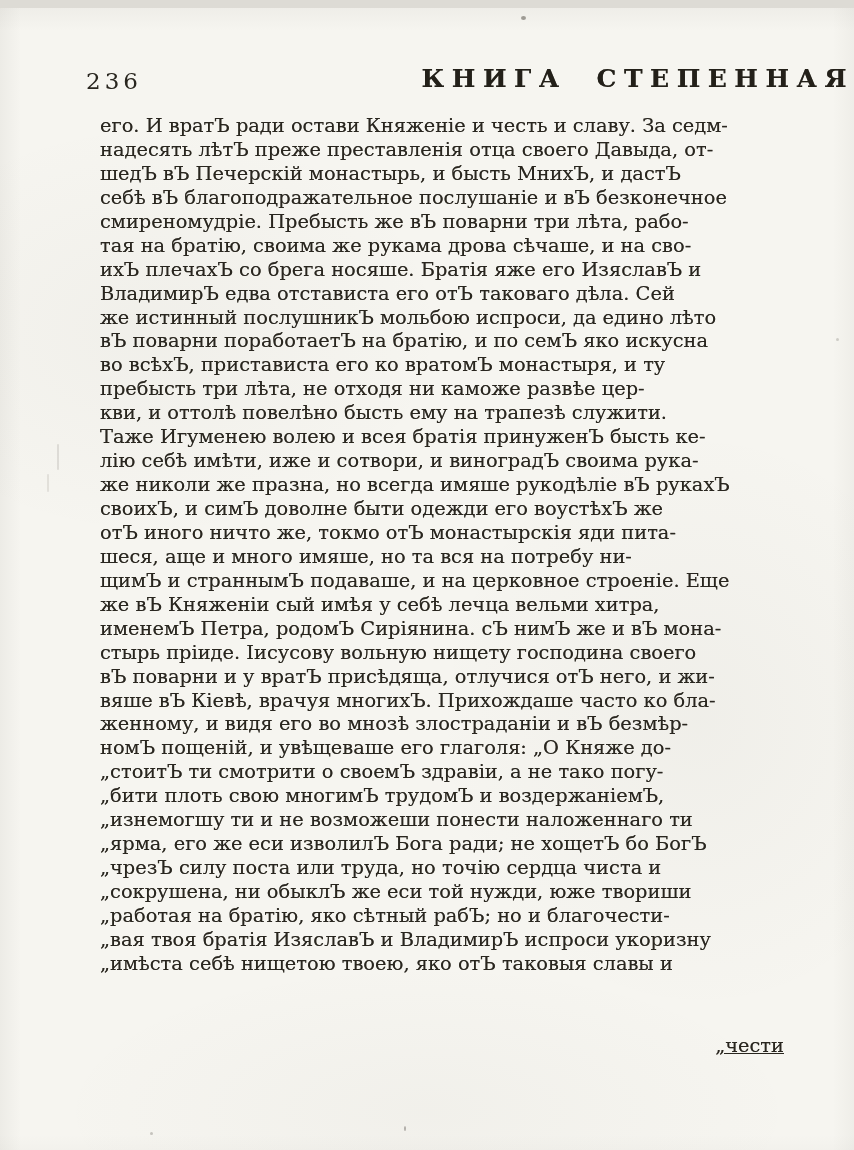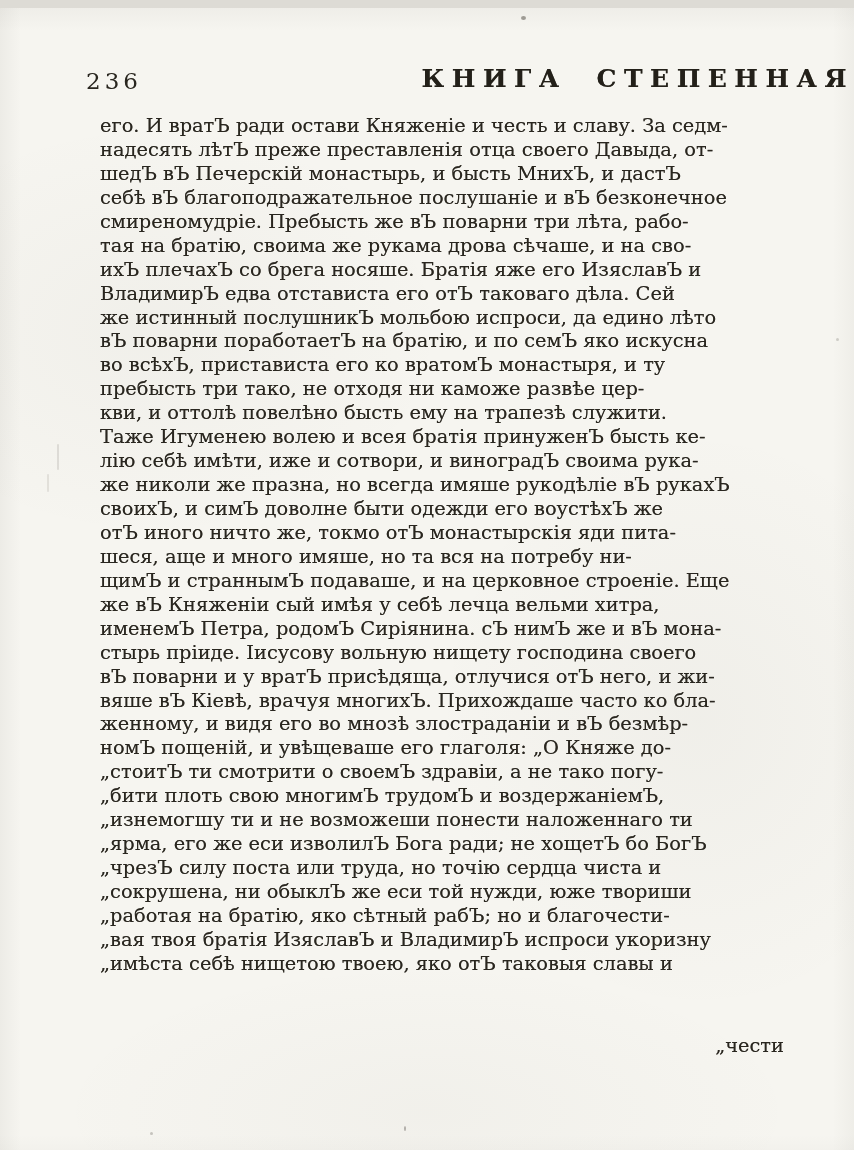--- a/index.html
+++ b/index.html
@@ -79,20 +79,21 @@
     width: 100%;
   }
   .catchword-row {
     position: absolute;
     top: 1026px;
     right: 70px;
     font-size: 19.4px;
     line-height: 24px;
     color: var(--ink);
     text-shadow: 0 0 0.5px rgba(41,38,31,0.55);
+    text-decoration: underline;
   }
   .speck {
     position: absolute;
     background: rgba(55,50,42,0.45);
     border-radius: 50%;
   }
   .speck.s1 { left: 521px; top: 8px;  width: 5px; height: 4px; }
   .speck.s2 { left: 57px;  top: 436px; width: 2px; height: 26px; border-radius: 2px; background: rgba(55,50,42,0.12); }
   .speck.s3 { left: 47px;  top: 466px; width: 2px; height: 18px; border-radius: 2px; background: rgba(55,50,42,0.10); }
   .speck.s4 { left: 404px; top: 1118px; width: 2px; height: 5px; background: rgba(55,50,42,0.35); }
@@ -114,21 +115,21 @@
       <div class="text-line">надесять лѣтЪ преже преставленія отца своего Давыда, от-</div>
       <div class="text-line">шедЪ вЪ Печерскій монастырь, и бысть МнихЪ, и дастЪ</div>
       <div class="text-line">себѣ вЪ благоподражательное послушаніе и вЪ безконечное</div>
       <div class="text-line">смиреномудріе.  Пребысть же вЪ поварни три лѣта, рабо-</div>
       <div class="text-line">тая на братію, своима же рукама дрова сѣчаше, и на сво-</div>
       <div class="text-line">ихЪ плечахЪ со брега носяше.  Братія яже его ИзяславЪ и</div>
       <div class="text-line">ВладимирЪ едва отстависта его отЪ таковаго дѣла.  Сей</div>
       <div class="text-line">же истинный послушникЪ мольбою  испроси, да едино лѣто</div>
       <div class="text-line">вЪ поварни поработаетЪ на братію, и по семЪ яко искусна</div>
       <div class="text-line">во всѣхЪ, пристависта его ко вратомЪ монастыря, и ту</div>
-      <div class="text-line">пребысть три тако, не отходя ни каможе развѣе цер-</div>
+      <div class="text-line">пребысть три лѣта, не отходя ни каможе развѣе цер-</div>
       <div class="text-line">кви, и оттолѣ повелѣно бысть ему на трапезѣ служити.</div>
       <div class="text-line">Таже Игуменею волею и всея братія принуженЪ бысть ке-</div>
       <div class="text-line">лію себѣ имѣти, иже и сотвори, и виноградЪ своима рука-</div>
       <div class="text-line">же николи же празна, но всегда имяше рукодѣліе вЪ рукахЪ</div>
       <div class="text-line">своихЪ, и симЪ доволне быти одежди его  воустѣхЪ же</div>
       <div class="text-line">отЪ иного ничто же, токмо отЪ монастырскія яди пита-</div>
       <div class="text-line">шеся, аще и много имяше, но та вся на потребу ни-</div>
       <div class="text-line">щимЪ и страннымЪ подаваше, и на церковное строеніе.  Еще</div>
       <div class="text-line">же вЪ Княженіи сый имѣя у себѣ лечца вельми хитра,</div>
       <div class="text-line">именемЪ Петра, родомЪ Сиріянина. сЪ нимЪ же и вЪ мона-</div>

